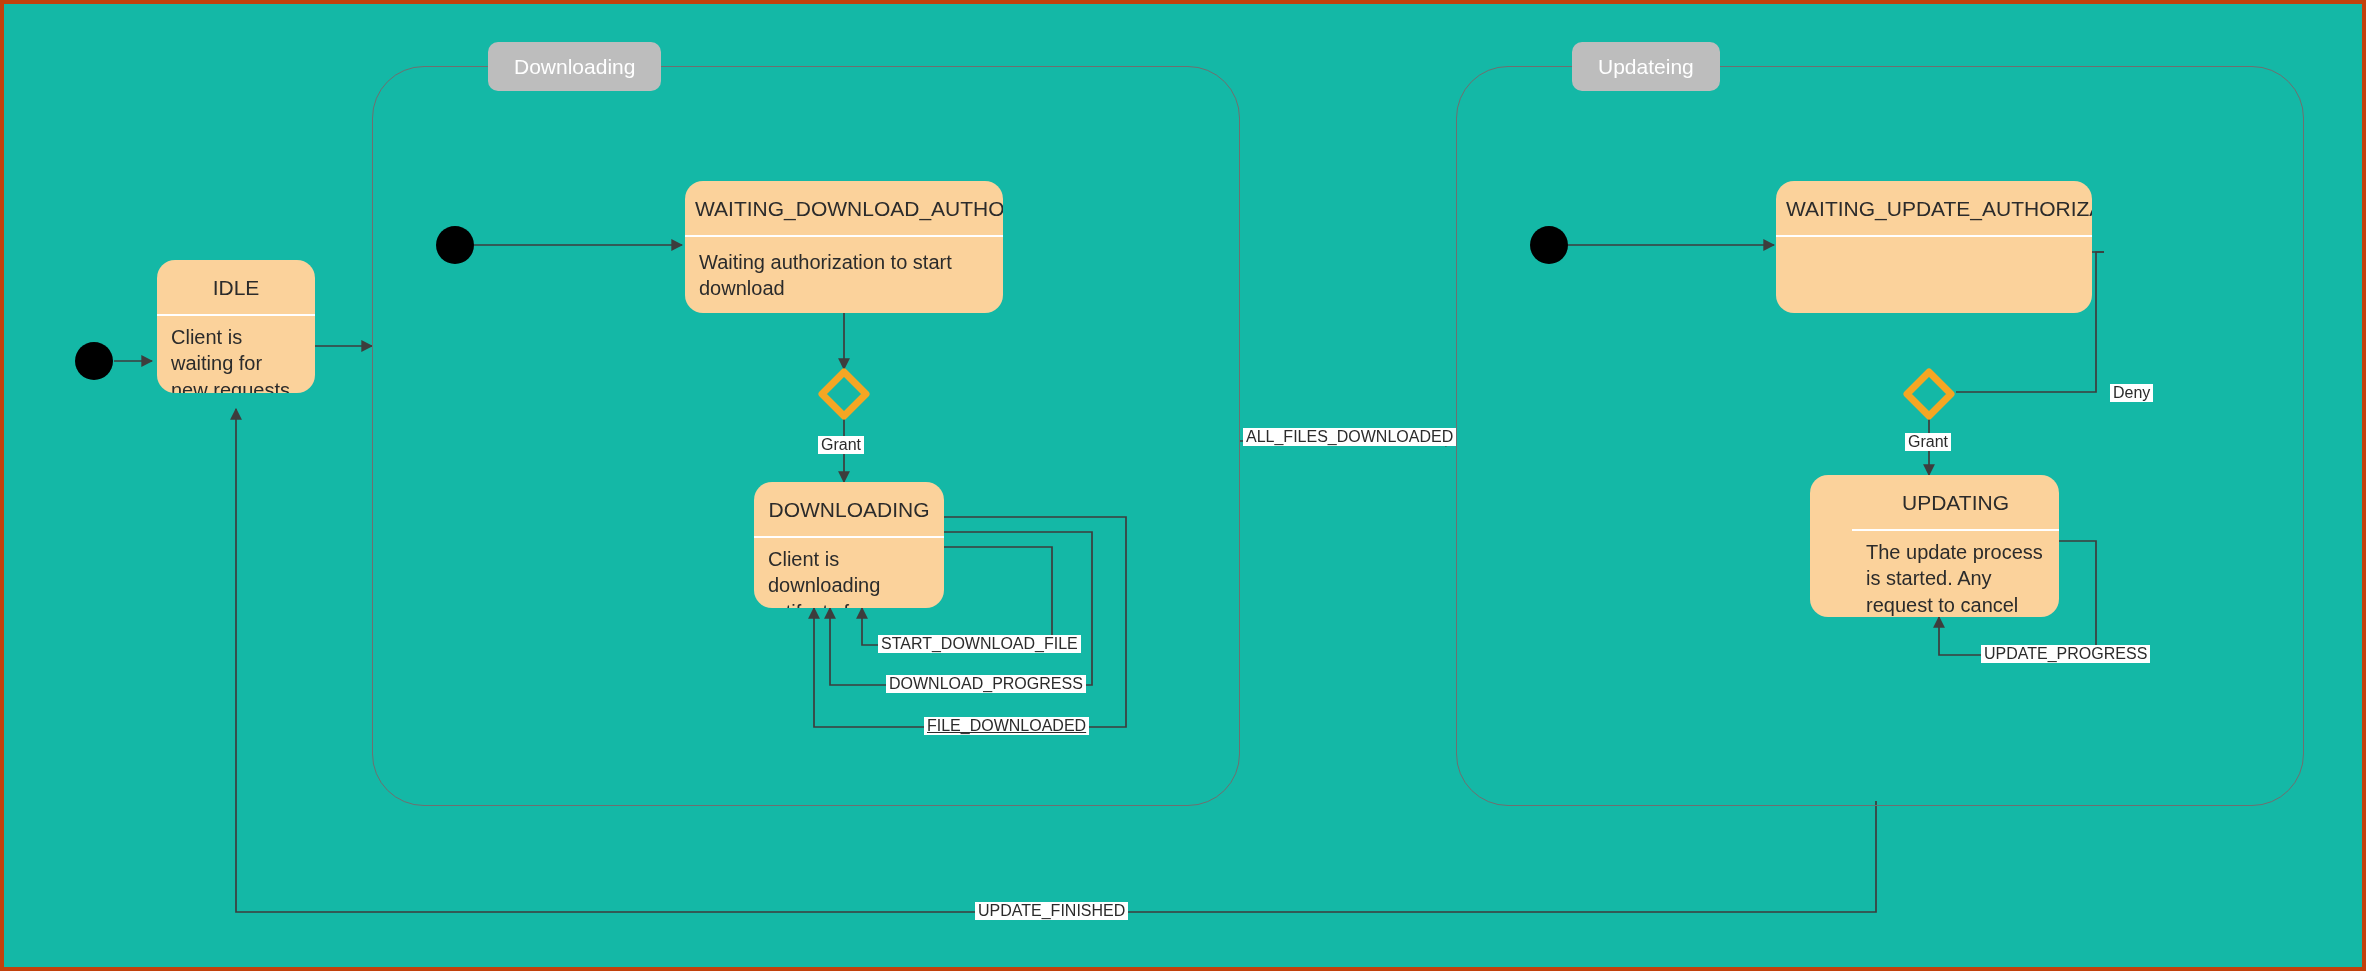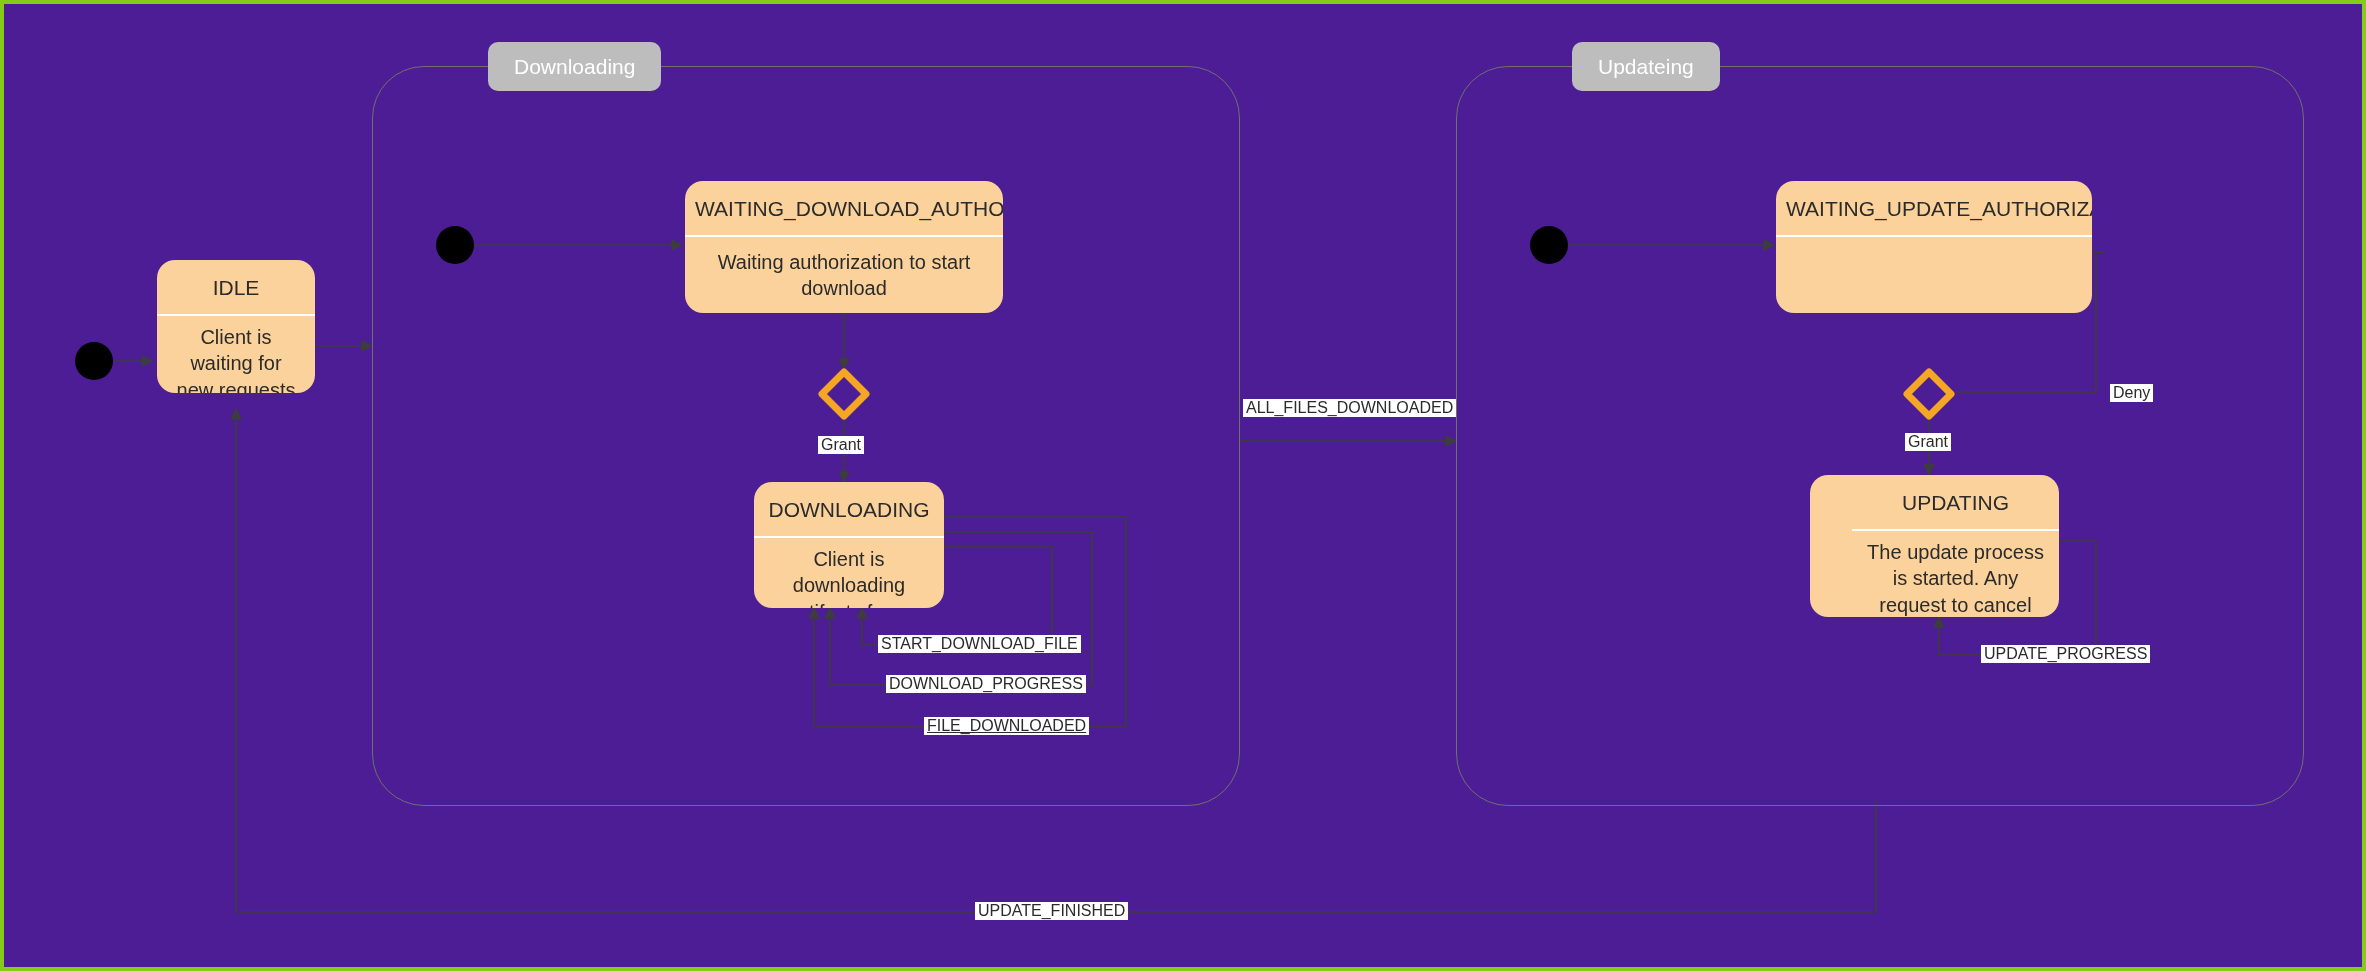--- a/index.html
+++ b/index.html
@@ -8,22 +8,22 @@
     padding: 0;
     background: #ffffff;
   }
   body {
     font-family: "Liberation Sans", sans-serif;
   }
   #canvas {
     position: relative;
     width: 2366px;
     height: 971px;
-    background: #4c1d95;
-    border: 4px solid #84cc16;
+    background: #14b8a6;
+    border: 4px solid #c2410c;
     box-sizing: border-box;
     overflow: hidden;
   }
   #edges {
     position: absolute;
     left: 0;
     top: 0;
     width: 2366px;
     height: 971px;
     pointer-events: none;
@@ -67,21 +67,21 @@
     border-bottom: 2px solid #ffffff;
   }
   .state-body {
     flex: 1;
     display: flex;
     align-items: center;
     justify-content: center;
     color: #2b2b2b;
     font-size: 20px;
     line-height: 1.32;
-    text-align: center;
+    text-align: left;
     padding: 8px 14px;
   }
 
   
   .initial {
     position: absolute;
     background: #000000;
     border-radius: 50%;
   }
   .choice {
@@ -193,21 +193,21 @@
   </div>
 
   <div class="edge-label" style="left:814px; top:432px;">Grant</div>
 
   <div class="edge-label" style="left:874px; top:631px;">START_DOWNLOAD_FILE</div>
 
   <div class="edge-label" style="left:882px; top:671px;">DOWNLOAD_PROGRESS</div>
 
   <div class="edge-label" style="left:920px; top:713px;text-decoration:underline;">FILE_DOWNLOADED</div>
 
-  <div class="edge-label" style="left:1239px; top:395px;">ALL_FILES_DOWNLOADED</div>
+  <div class="edge-label" style="left:1239px; top:424px;">ALL_FILES_DOWNLOADED</div>
 
   <div class="edge-label" style="left:2106px; top:380px;">Deny</div>
 
   <div class="edge-label" style="left:1901px; top:429px;">Grant</div>
 
   <div class="edge-label" style="left:1977px; top:641px;">UPDATE_PROGRESS</div>
 
   <div class="edge-label" style="left:971px; top:898px;">UPDATE_FINISHED</div>
 
 </div>

